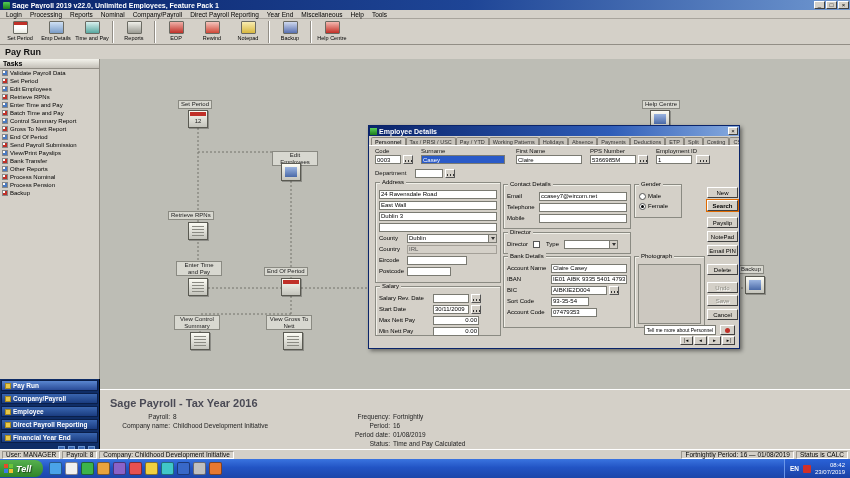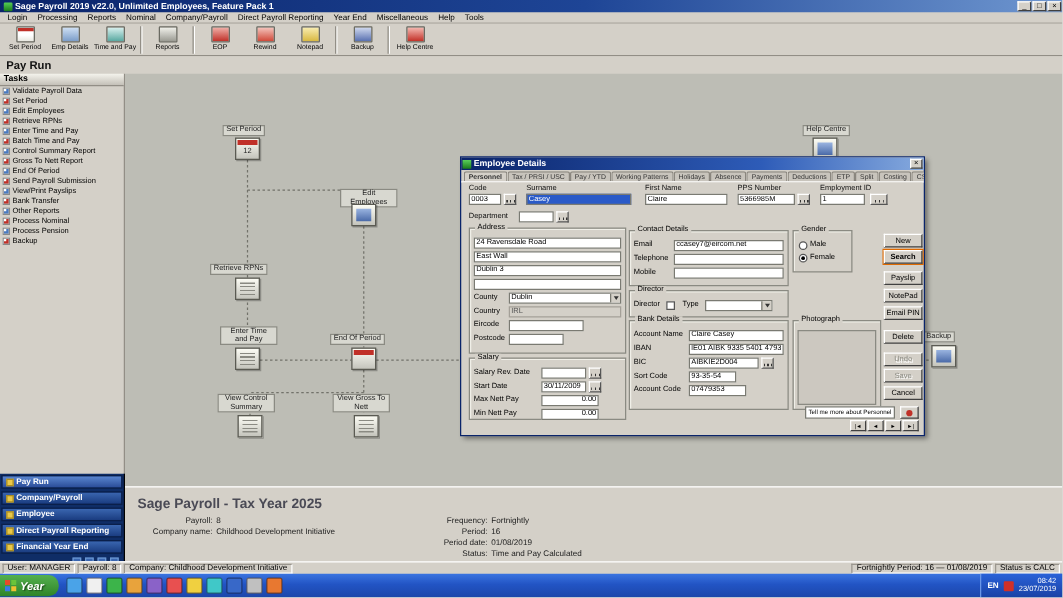--- a/index.html
+++ b/index.html
@@ -362,21 +362,21 @@
       </div>
     <div class="nav-strip">
       <span class="strip-ico"></span>
       <span class="strip-ico"></span>
       <span class="strip-ico"></span>
       <span class="strip-ico"></span>
     </div>
   </div>
 
   <div class="summary">
-    <div class="sum-title">Sage Payroll - Tax Year 2025</div>
+    <div class="sum-title">Sage Payroll - Tax Year 2016</div>
     <div class="sum-left">
       <div class="sum-row">
           <span class="sum-label">Payroll:</span>
           <span>8</span>
         </div>
       <div class="sum-row">
           <span class="sum-label">Company name:</span>
           <span>Childhood Development Initiative</span>
         </div>
     </div>
@@ -604,21 +604,21 @@
   </div>
 
   <div class="taskbarbar">
     <button class="start-btn">
       <span class="flag">
           <i></i>
           <i></i>
           <i></i>
           <i></i>
         </span>
-      <span>Year</span>
+      <span>Tell</span>
     </button>
     <div class="qicons">
       <span class="qicon" style="background:#4aa3e8"></span>
       <span class="qicon" style="background:#f0f0f0"></span>
       <span class="qicon" style="background:#3cb44a"></span>
       <span class="qicon" style="background:#e8a33c"></span>
       <span class="qicon" style="background:#8a62c8"></span>
       <span class="qicon" style="background:#e85050"></span>
       <span class="qicon" style="background:#f0d040"></span>
       <span class="qicon" style="background:#40c8c8"></span>

